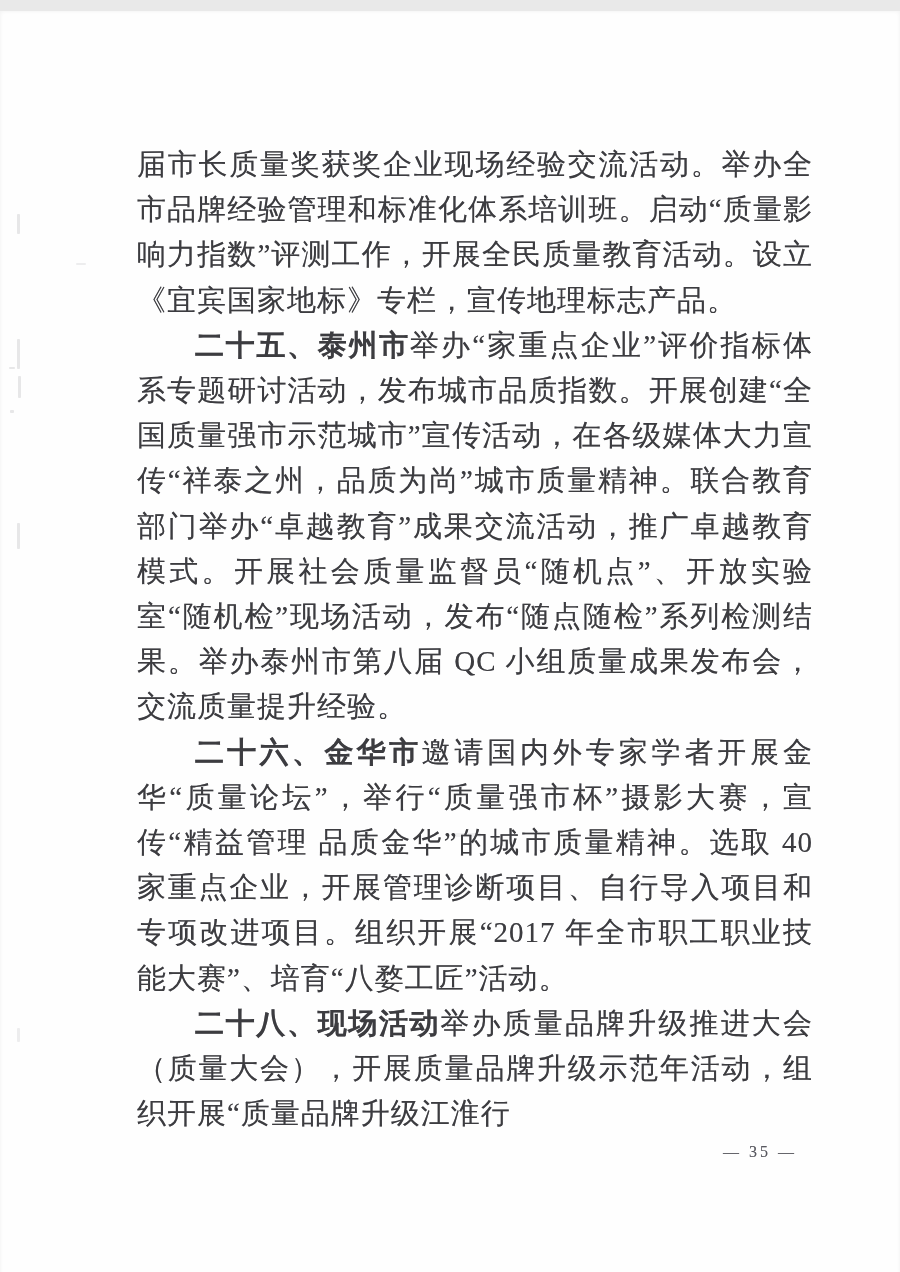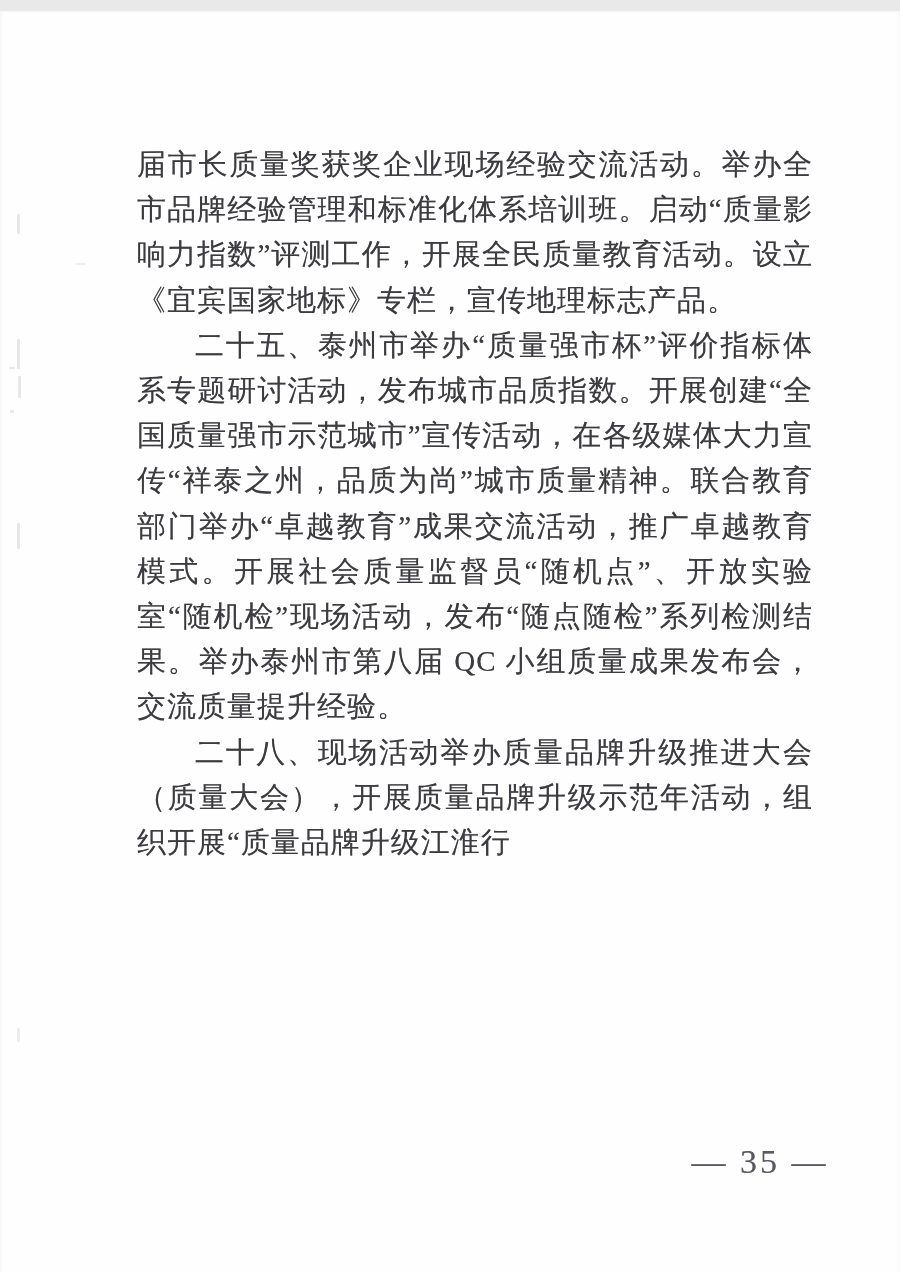--- a/index.html
+++ b/index.html
@@ -38,31 +38,31 @@
     text-shadow: 0 0 0.5px rgba(70,70,75,0.55);
   }
   .body-text p {
     margin: 0;
     text-indent: 2em;
   }
   .body-text p.no-indent {
     text-indent: 0;
   }
   .lead {
-    font-weight: 400;
+    font-weight: 700;
     font-family: "Liberation Sans", "DejaVu Sans", sans-serif;
     letter-spacing: 0.5px;
   }
   .page-number {
     position: absolute;
     left: 640px;
     top: 1132px;
     width: 240px;
     text-align: center;
-    font-size: 34px;
+    font-size: 16px;
     letter-spacing: 3px;
     color: #595960;
     text-shadow: 0 0 0.5px rgba(80,80,88,0.5);
     font-family: "Liberation Serif", "DejaVu Serif", serif;
   }
   
   .artifact {
     position: absolute;
     background: rgba(90,90,100,0.14);
     border-radius: 1px;
@@ -78,22 +78,23 @@
   .a9 { left: 17px; top: 1017px; width: 3px; height: 14px; background: rgba(90,90,100,0.10); }
 </style>
 </head>
 <body>
 
 <div class="sheet">
 
   <div class="body-text">
     <p class="no-indent"><span>届市长质量奖获奖企业现场经验交流活动。举办全市品牌经验管理和标准化体系培训班。启动“质量影响力指数”评测工作，开展全民质量教育活动。设立《宜宾国家地标》专栏，宣传地理标志产品。</span></p>
 
-    <p><b class="lead">二十五、泰州市</b><span>举办“质量强市杯”评价指标体系专题研讨活动，发布城市品质指数。开展创建“全国质量强市示范城市”宣传活动，在各级媒体大力宣传“祥泰之州，品质为尚”城市质量精神。联合教育部门举办“卓越教育”成果交流活动，推广卓越教育模式。开展社会质量监督员“随机点”、开放实验室“随机检”现场活动，发布“随点随检”系列检测结果。举办泰州市第八届 QC 小组质量成果发布会，交流质量提升经验。</span></p>
+    <p><b class="lead">二十五、泰州市</b><span>举办“家重点企业”评价指标体系专题研讨活动，发布城市品质指数。开展创建“全国质量强市示范城市”宣传活动，在各级媒体大力宣传“祥泰之州，品质为尚”城市质量精神。联合教育部门举办“卓越教育”成果交流活动，推广卓越教育模式。开展社会质量监督员“随机点”、开放实验室“随机检”现场活动，发布“随点随检”系列检测结果。举办泰州市第八届 QC 小组质量成果发布会，交流质量提升经验。</span></p>
 
+    <p><b class="lead">二十六、金华市</b><span>邀请国内外专家学者开展金华“质量论坛”，举行“质量强市杯”摄影大赛，宣传“精益管理 品质金华”的城市质量精神。选取 40 家重点企业，开展管理诊断项目、自行导入项目和专项改进项目。组织开展“2017 年全市职工职业技能大赛”、培育“八婺工匠”活动。</span></p>
 
 
     <p><b class="lead">二十八、现场活动</b><span>举办质量品牌升级推进大会（质量大会），开展质量品牌升级示范年活动，组织开展“质量品牌升级江淮行</span></p>
   </div>
 
   <div class="page-number">— 35 —</div>
 
   <div class="artifact a1"></div>
   <div class="artifact a2"></div>
   <div class="artifact a3"></div>

